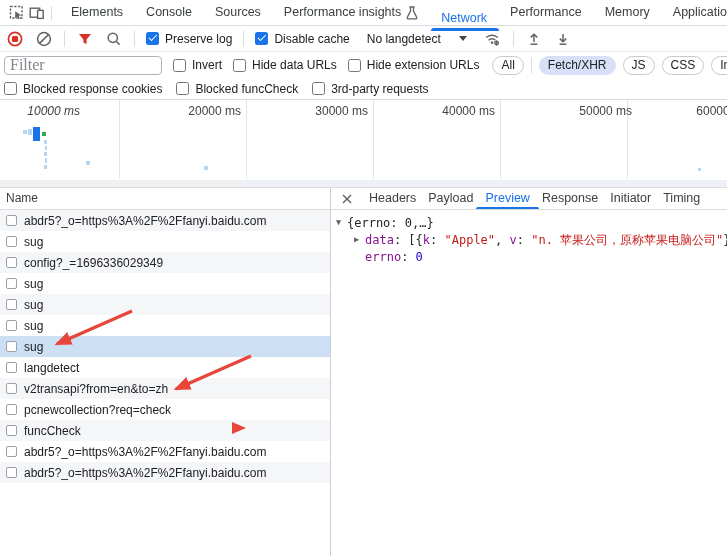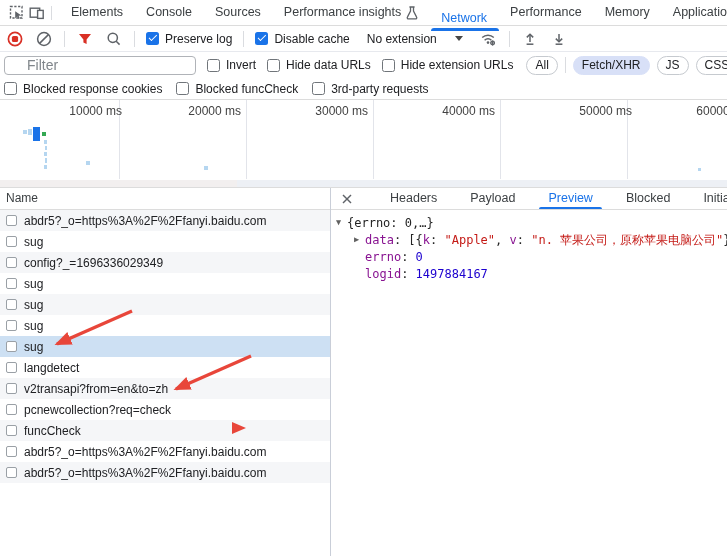--- a/index.html
+++ b/index.html
@@ -28,22 +28,22 @@
   .cbx.checked{background:var(--accent);}
   .cbx.checked::after{content:"";position:absolute;left:2.5px;top:3px;width:6.5px;height:3.2px;
        border-left:1.8px solid #fff;border-bottom:1.8px solid #fff;transform:rotate(-45deg);}
   .cbx.un{border:1.4px solid #70757a;background:#fff;}
   .throttle{display:flex;align-items:center;cursor:default;}
   .caret{width:0;height:0;border-left:4.5px solid transparent;border-right:4.5px solid transparent;
        border-top:5.5px solid #474747;margin-left:18px;}
 
   
   .toolbar3{height:26px;display:flex;align-items:center;padding:0 4px;gap:11px;}
-  .filter-input{width:146px;height:17px;border:1px solid #b0b3b8;border-radius:4px;padding:0 22px;
-       font-family:Liberation Sans, sans-serif;font-size:14px;color:#202124;outline:none;flex:none;}
+  .filter-input{width:146px;height:17px;border:1px solid #b0b3b8;border-radius:4px;padding:0 5px;
+       font-family:Liberation Serif, serif;font-size:16px;color:#202124;outline:none;flex:none;}
   .filter-input::placeholder{color:#80868b;}
   .chips{display:flex;align-items:center;gap:7px;}
   .chip{height:17px;line-height:17px;padding:0 8px;border-radius:10px;border:1px solid #c6cacf;
        background:#fff;white-space:nowrap;cursor:default;font-size:12px;color:#202124;}
   .chip.selected{background:var(--chip-bg);border-color:var(--chip-bg);}
 
   
   .toolbar4{height:21px;border-bottom:1px solid var(--border);display:flex;align-items:center;
        padding:0 4px;gap:14px;}
 
@@ -62,21 +62,21 @@
   .main{display:flex;height:368px;}
   .left{width:330px;flex:none;border-right:1px solid var(--pane-divider);display:flex;flex-direction:column;overflow:hidden;}
   .name-header{height:21px;line-height:21px;border-bottom:1px solid var(--border);padding-left:6px;color:#3c4043;}
   .row{height:21px;display:flex;align-items:center;gap:7px;padding-left:6px;white-space:nowrap;overflow:hidden;cursor:default;}
   .row.shaded{background:var(--row-shade);}
   .row.selected{background:var(--selected-row);}
   .sq{width:9px;height:9px;border:1px solid #9aa0a6;border-radius:2px;background:#fff;flex:none;}
   .rowlabel{color:#202124;}
 
   .right{flex:1;min-width:0;display:flex;flex-direction:column;overflow:hidden;}
-  .rtabs{height:21px;border-bottom:1px solid var(--border);display:flex;align-items:center;gap:33px;padding-left:9px;}
+  .rtabs{height:21px;border-bottom:1px solid var(--border);display:flex;align-items:center;gap:12px;padding-left:9px;}
   .closex{width:14px;height:14px;display:flex;align-items:center;justify-content:center;margin-right:3px;flex:none;}
   .rtab{position:relative;height:100%;line-height:21px;color:#3c4043;font-size:12.5px;white-space:nowrap;cursor:default;}
   .rtab.active{color:var(--accent);}
   .rtab.active::after{content:"";position:absolute;left:-9px;right:-9px;bottom:0;height:2.5px;
        background:var(--accent);border-radius:2px 2px 0 0;}
 
   .preview{flex:1;padding:4px 16px 0 5px;font-family:"DejaVu Sans Mono",monospace;font-size:12px;
        overflow:hidden;white-space:nowrap;color:#242424;}
   .pline{height:17px;line-height:17px;}
   .pline.ind1{padding-left:18px;}
@@ -169,21 +169,21 @@
     <label class="cbgroup">
       <span class="cbx checked"></span>
       <span>Preserve log</span>
     </label>
     <span class="vsep"></span>
     <label class="cbgroup">
       <span class="cbx checked"></span>
       <span>Disable cache</span>
     </label>
     <div class="throttle" style="margin-left:6px;">
-      <span>No extension</span>
+      <span>No langdetect</span>
       <span class="caret"></span>
     </div>
     <span class="icon18" style="margin-left:6px;">
       <svg width="17" height="16" viewBox="0 0 17 16">
         <path d="M2.2,6.6 A8.2,8.2 0 0 1 13.8,6.6" fill="none" stroke="#5f6368" stroke-width="1.4"></path>
         <path d="M4.6,9.2 A4.8,4.8 0 0 1 11.4,9.2" fill="none" stroke="#5f6368" stroke-width="1.4"></path>
         <circle cx="8" cy="11.6" r="1.3" fill="#5f6368"></circle>
         <circle cx="12.6" cy="12" r="1.9" fill="none" stroke="#5f6368" stroke-width="1.1"></circle>
         <line x1="12.6" y1="9.6" x2="12.6" y2="14.4" stroke="#5f6368" stroke-width="1.1"></line>
         <line x1="10.2" y1="12" x2="15" y2="12" stroke="#5f6368" stroke-width="1.1"></line>
@@ -242,21 +242,21 @@
         <span>Blocked funcCheck</span>
       </label>
       <label class="cbgroup">
         <span class="cbx un"></span>
         <span>3rd-party requests</span>
       </label>
     </div>
 
   <div class="overview" id="overview">
       <div class="gl" style="left: 119px;"></div>
-      <div class="glabel" style="right: 605px;">10000 ms</div>
+      <div class="glabel" style="right: 647px; font-style: italic;">10000 ms</div>
       <div class="gl" style="left: 246px;"></div>
       <div class="glabel" style="right: 486px;">20000 ms</div>
       <div class="gl" style="left: 373px;"></div>
       <div class="glabel" style="right: 359px;">30000 ms</div>
       <div class="gl" style="left: 500px;"></div>
       <div class="glabel" style="right: 232px;">40000 ms</div>
       <div class="gl" style="left: 627px;"></div>
       <div class="glabel" style="right: 95px;">50000 ms</div>
       <div class="glabel" style="right: -22px;">60000 ms</div>
       <div class="mark light" style="left: 23px; top: 30px; width: 4px; height: 4px;"></div>
@@ -337,29 +337,28 @@
       <div class="rtabs" id="rtabs">
         <span class="closex">
           <svg width="12" height="12" viewBox="0 0 12 12">
             <line x1="2" y1="2" x2="10" y2="10" stroke="#5f6368" stroke-width="1.5"></line>
             <line x1="10" y1="2" x2="2" y2="10" stroke="#5f6368" stroke-width="1.5"></line>
           </svg>
         </span>
       <span class="rtab">Headers</span>
           <span class="rtab">Payload</span>
           <span class="rtab active">Preview</span>
-          <span class="rtab">Blocked</span>
+          <span class="rtab">Response</span>
           <span class="rtab">Initiator</span>
           <span class="rtab">Timing</span>
         </div>
       <div class="preview" id="preview">
           <div class="pline"><span class="tw">▼</span><span>{errno: 0,…}</span></div>
           <div class="pline ind1"><span class="tw">▶</span><span class="k">data</span><span>: [{</span><span class="k">k</span><span>: </span><span class="s">"Apple"</span><span>, </span><span class="k">v</span><span>: </span><span class="s">"n. 苹果公司，原称苹果电脑公司"</span><span>}, {</span></div>
           <div class="pline ind1"><span class="tw">&nbsp;</span><span class="k">errno</span><span>: </span><span class="n">0</span></div>
-          <div class="pline ind1"><span class="tw">&nbsp;</span><span class="k">logid</span><span>: </span><span class="n">1497884167</span></div>
         </div>
     </div>
   </div>
 
   <svg id="anno" width="727" height="556" viewBox="0 0 727 556">
     <defs>
       <marker id="ah" markerWidth="6" markerHeight="5" refX="4.2" refY="2" orient="auto">
         <path d="M0,0 L5,2 L0,4 Z" fill="#e8463a"></path>
       </marker>
     </defs>

